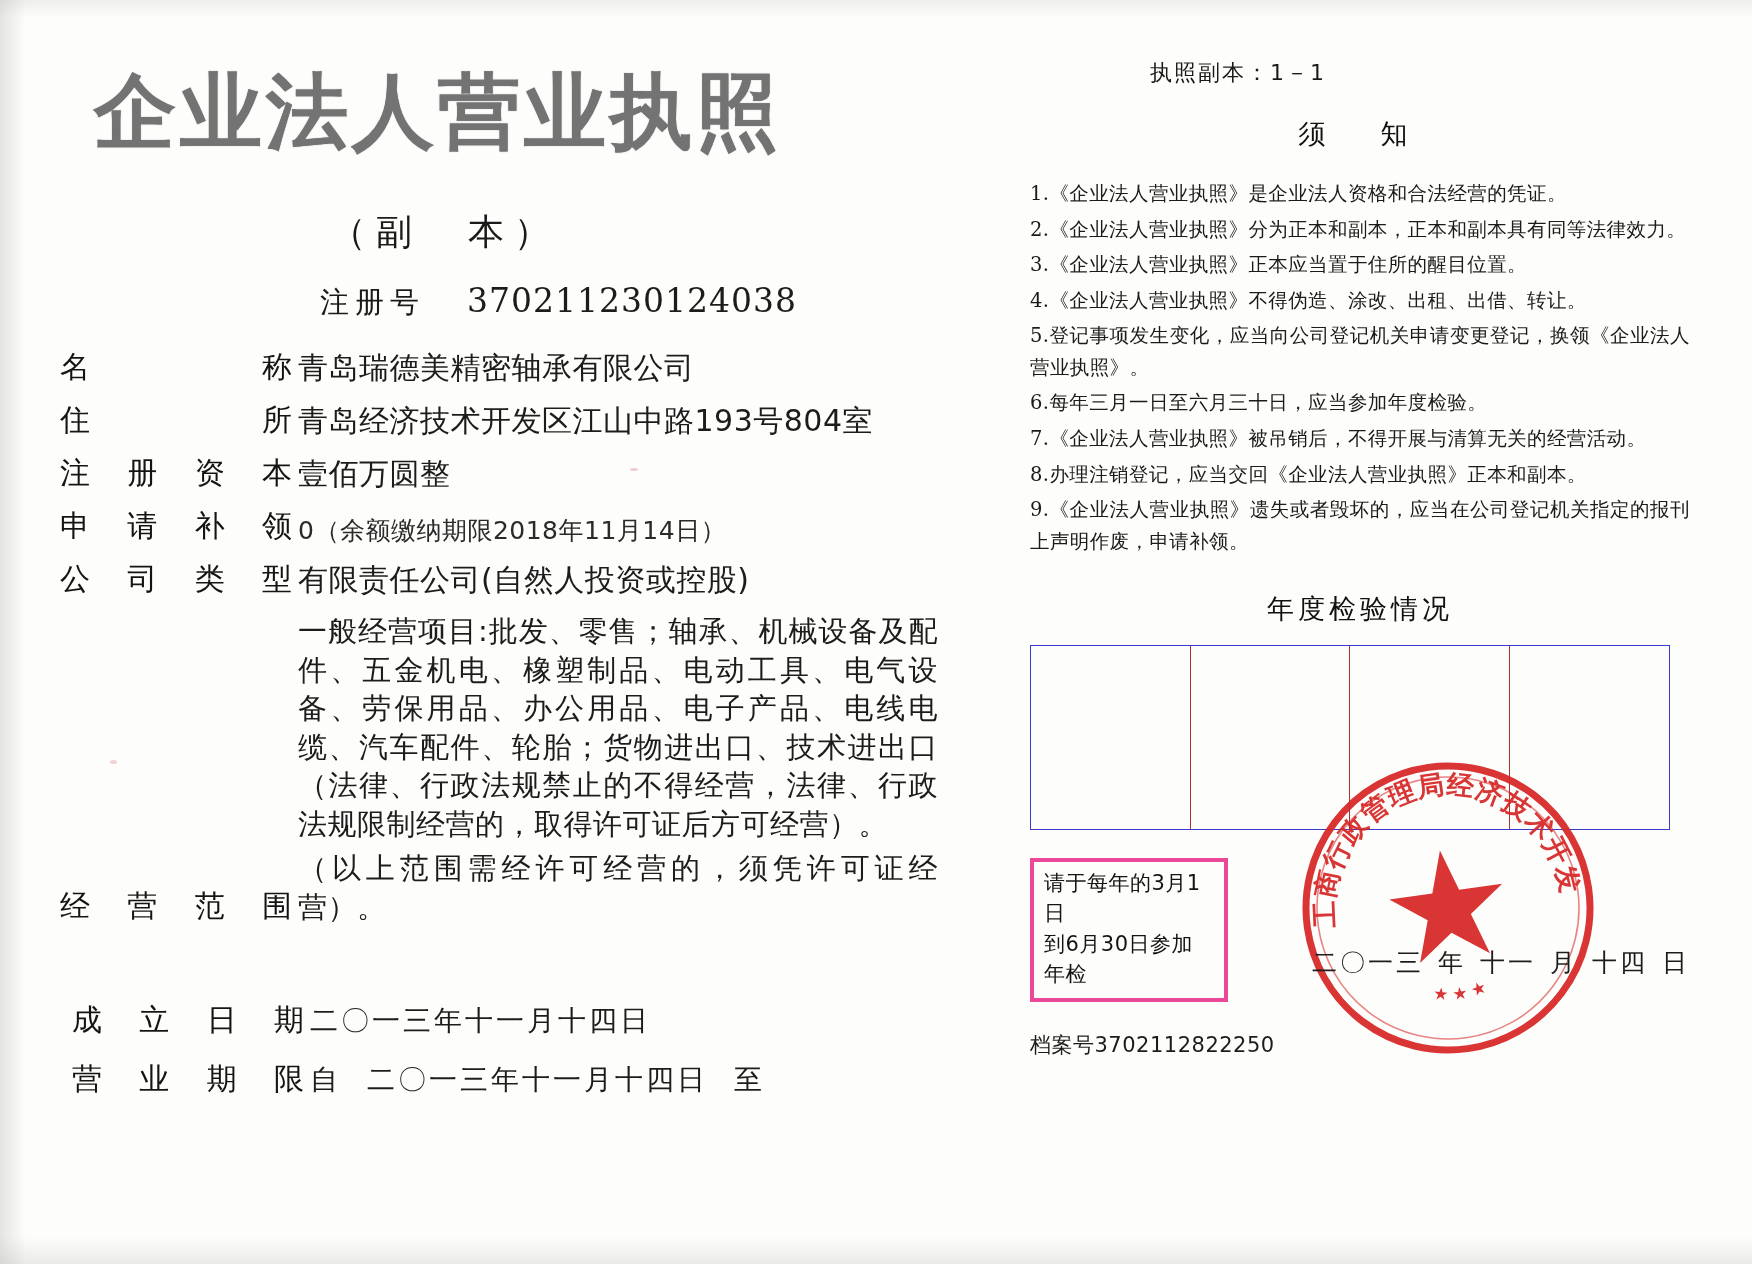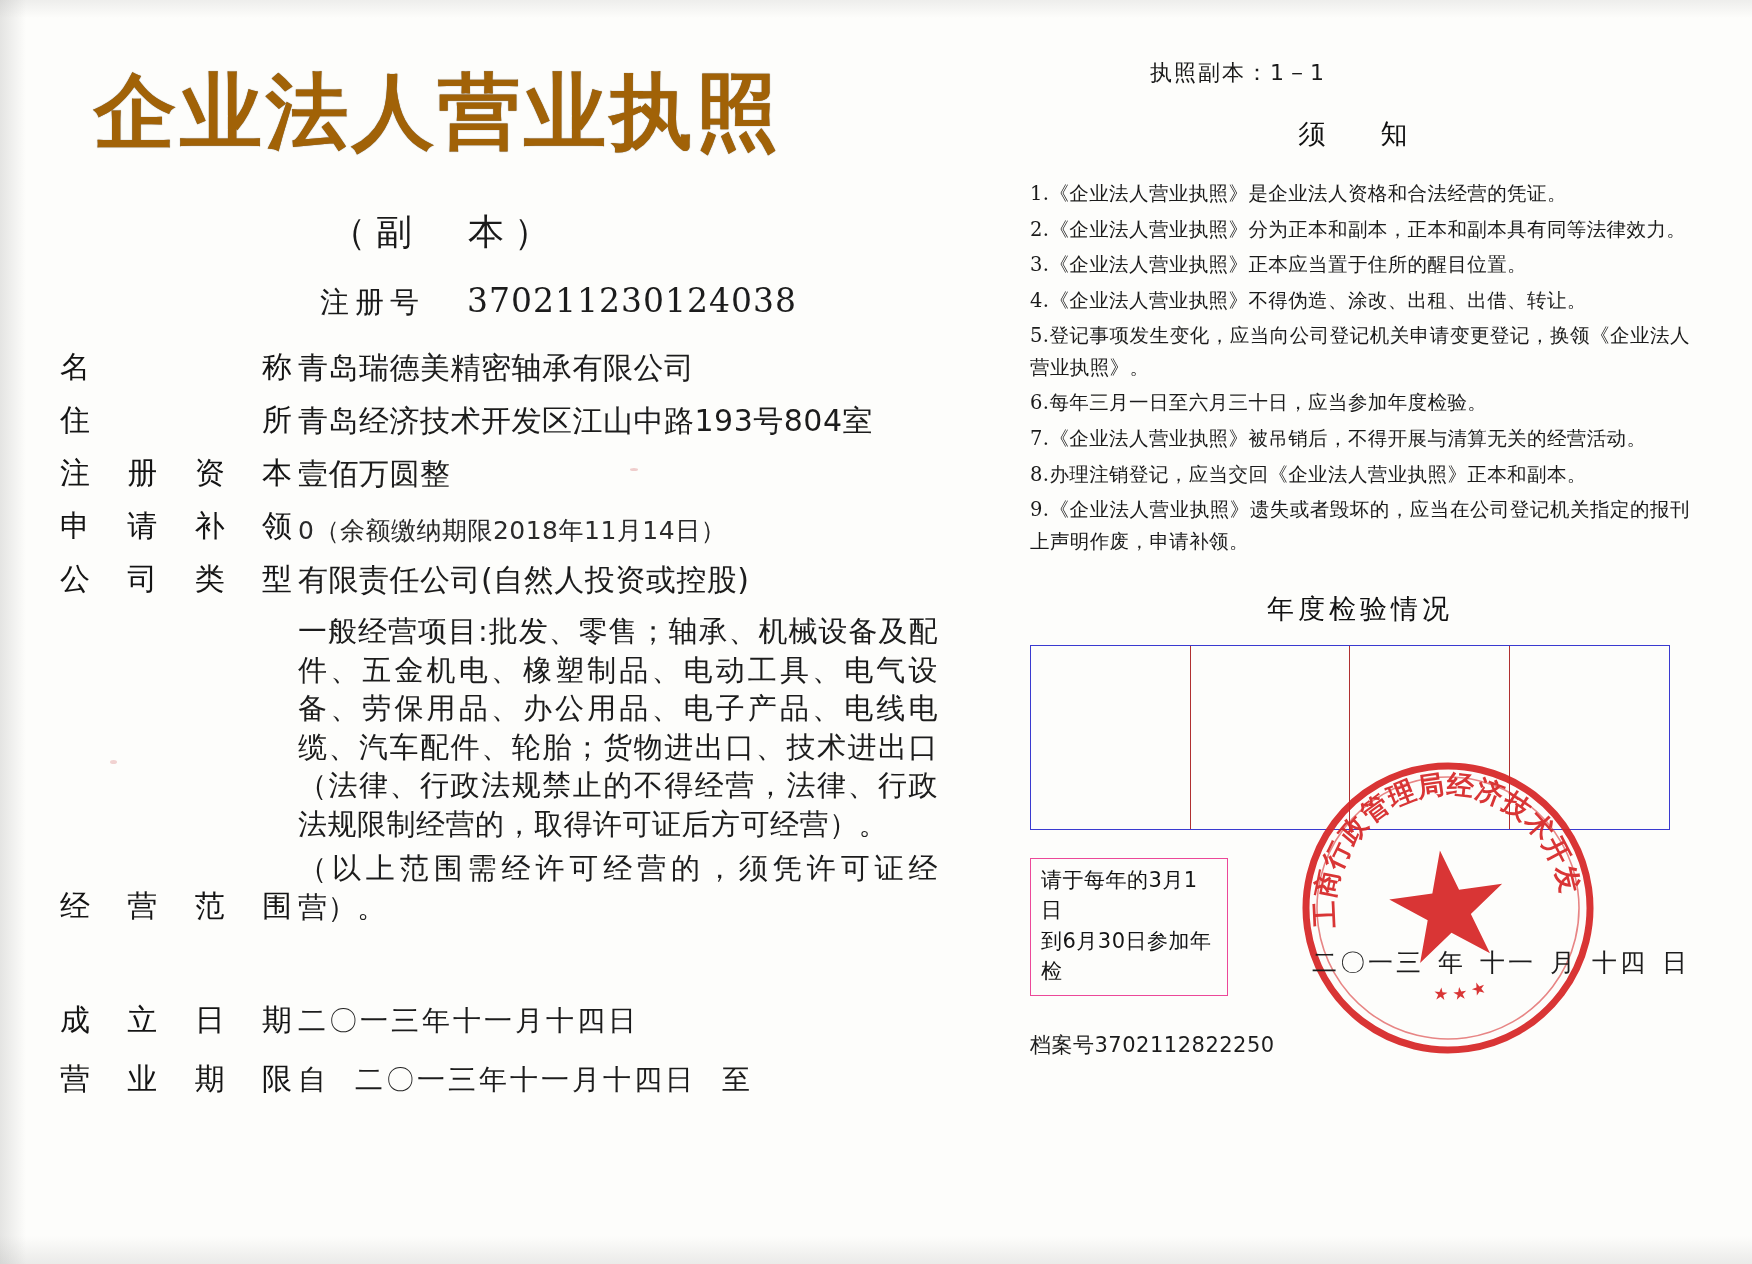--- a/index.html
+++ b/index.html
@@ -44,21 +44,21 @@
     left: 60px;
     top: 40px;
     width: 950px;
     height: 1180px;
   }
   .main-title {
     font-family: "DejaVu Sans", "Liberation Sans", sans-serif;
     font-weight: 700;
     font-size: 82px;
     letter-spacing: 4px;
-    color: #a16207;
+    color: #737373;
     margin: 18px 0 0 34px;
     white-space: nowrap;
     text-shadow: 0 0 1px rgba(0,0,0,0.6);
   }
   .sub-title {
     font-size: 36px;
     letter-spacing: 10px;
     margin: 40px 0 0 270px;
     color: #1a1a1a;
   }
@@ -135,20 +135,21 @@
   .b-label {
     width: 238px;
     flex: 0 0 238px;
     font-size: 30px;
     letter-spacing: 0px;
     text-align: justify;
     text-align-last: justify;
     padding-right: 6px;
     box-sizing: border-box;
     color: #141414;
+    margin-left: 12px;
   }
   .b-value {
     font-size: 28px;
     letter-spacing: 3px;
     color: #1c1c1c;
   }
   .b-value .gap {
     display: inline-block;
     width: 26px;
   }
@@ -209,21 +210,21 @@
     flex: 1 1 25%;
     border-right: 1px solid #b03030;
     box-sizing: border-box;
   }
   .annual-cell:last-child { border-right: none; }
 
   .stamp-note {
     position: absolute;
     left: 0px;
     top: 800px;
-    border: 1px solid #ec4899;
+    border: 4px solid #ec4899;
     padding: 6px 10px 8px 10px;
     width: 198px;
     box-sizing: border-box;
     font-size: 21px;
     line-height: 1.45;
     letter-spacing: 0.5px;
     color: #141414;
   }
 
   .date-line {

